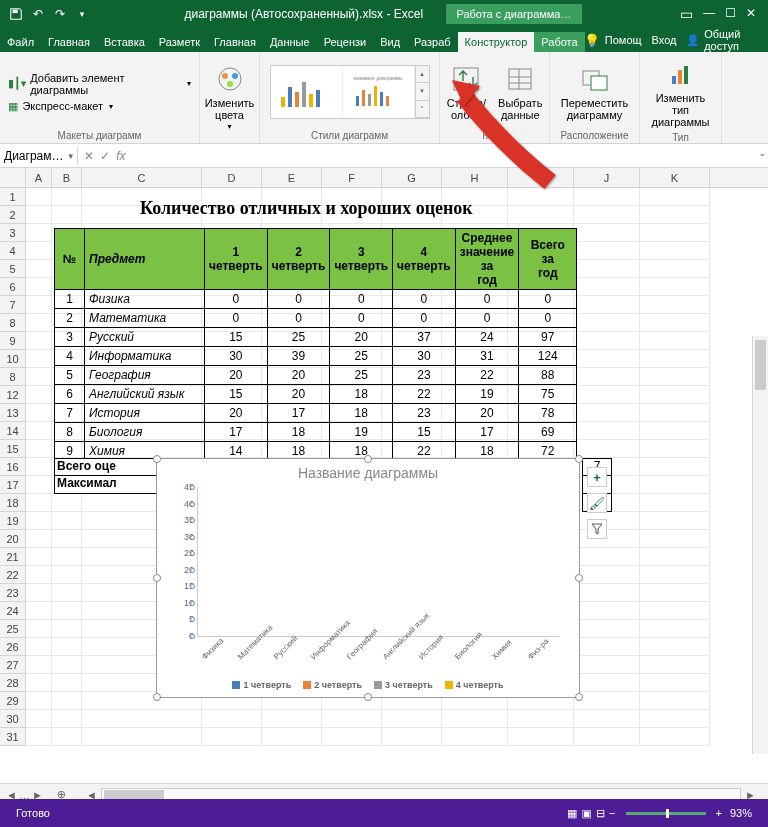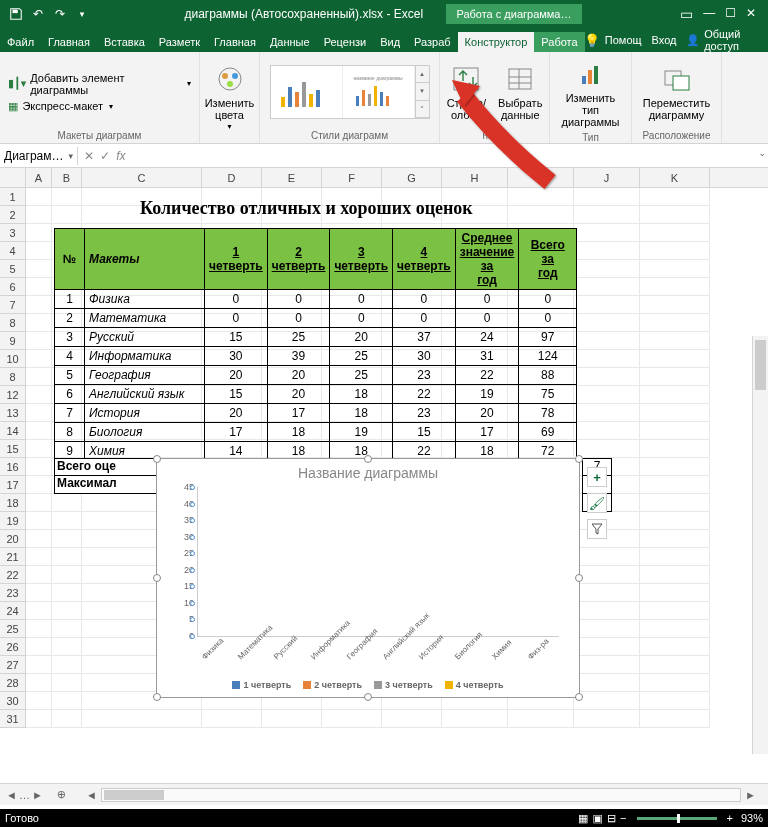--- a/index.html
+++ b/index.html
@@ -56,21 +56,21 @@
 .row { display:flex; height:18px; }
 .row .rh { width:26px; background:#f3f3f3; border-right:1px solid #d4d4d4; border-bottom:1px solid #d4d4d4; text-align:center; font-size:11px; color:#444; line-height:18px;}
 .row .cell { border-right:1px solid #e8e8e8; border-bottom:1px solid #e8e8e8; }
 
 
 .data-table { position:absolute; left: 54px; top: 60px; border-collapse: collapse; font-size: 12px; }
 .data-table th, .data-table td { border:1px solid #000; padding:2px 4px; text-align:center; }
 .data-table th { background:#7bc144; font-weight:bold; }
 .data-table .subj { text-align:left; font-style:italic; width:120px;}
 .data-table .num-col{width:30px;}
-.data-table .q-col{width:58px;text-decoration:underline;}
+.data-table .q-col{width:58px;}
 .title-text { position:absolute; left: 140px; top: 30px; font-size:18px; font-weight:bold; font-family: Georgia, serif;}
 
 
 .chart-box { position:absolute; left:156px; top:290px; width:424px; height:240px; background:#fff; border:1px solid #999; }
 .chart-handle { position:absolute; width:8px; height:8px; background:#fff; border:1px solid #888; border-radius:50%;}
 .chart-title { text-align:center; color:#888; font-size:14px; padding:6px;}
 .chart-plot { position:relative; height:150px; margin:0 20px 0 40px; border-left:1px solid #ccc; border-bottom:1px solid #ccc;}
 .chart-plot .ytick { position:absolute; left:-28px; font-size:9px; color:#666; width:24px; text-align:right;}
 .chart-plot .ytick-dot{position:absolute;left:-8px;width:5px;height:5px;border-radius:50%;border:1px solid #4a90d9;background:#fff;}
 .bars-container { position:absolute; left:0; bottom:0; right:0; height:100%; display:flex; justify-content:space-around; align-items:flex-end; }
@@ -94,21 +94,21 @@
 .sheet-bar .nav-btns{display:flex; gap:2px; padding:0 6px; color:#666;}
 .sheet-tabs{display:flex;}
 .sheet-tab{padding:3px 10px; border-right:1px solid #ccc; background:#f3f3f3; color:#444; cursor:pointer;}
 .sheet-tab.active{background:#fff; border-bottom:2px solid #0e6332; color:#0e6332; font-weight:bold;}
 .sheet-add{padding:3px 8px;color:#666;}
 .hscroll{flex:1; margin:0 8px; display:flex; align-items:center;}
 .hscroll .track{flex:1;height:14px;border:1px solid #ccc;position:relative;background:#fafafa;}
 .hscroll .thumb{position:absolute;left:2px;top:1px;height:10px;width:60px;background:#ccc;}
 
 
-.status-bar{position:absolute;bottom:0;left:0;right:0;height:18px;background:#000000;color:#fff;display:flex;align-items:center;font-size:11px;padding:0 5px;}
+.status-bar{position:absolute;bottom:0;left:0;right:0;height:28px;background:#4c1d95;color:#fff;display:flex;align-items:center;font-size:11px;padding:0 16px;}
 .status-bar .views{margin-left:auto;display:flex;gap:4px;align-items:center;}
 .zoom-slider{width:80px;height:3px;background:#5aa877;margin:0 6px;position:relative;}
 .zoom-slider .knob{position:absolute;left:40px;top:-3px;width:3px;height:9px;background:#fff;}
 
 
 .partial-right-vals{position:absolute;left:582px;top:290px;font-size:12px;}
 .partial-right-vals div{height:18px;border:1px solid #000;border-top:none;text-align:center;padding:0 4px;background:#fff;}
 .truncated-left{position:absolute;left:54px;top:290px;font-size:12px;}
 .truncated-left div{height:18px;border:1px solid #000;border-top:none;text-align:left;font-weight:bold;padding-left:2px;background:#fff;}
 
@@ -248,48 +248,48 @@
               <line x1="4" y1="12" x2="26" y2="12" stroke="#888"></line>
               <line x1="4" y1="18" x2="26" y2="18" stroke="#888"></line>
               <line x1="14" y1="4" x2="14" y2="24" stroke="#888"></line>
             </svg>
           </div>
         <span>Выбрать данные</span>
       </div>
     </div>
     <div class="group-title">нные</div>
   </div>
+  <div class="ribbon-group rg-loc">
+    <div class="group-body">
+      <div class="big-button">
+        <div class="icon">
+            <svg width="30" height="28">
+              <rect x="3" y="6" width="16" height="14" fill="none" stroke="#888"></rect>
+              <rect x="11" y="11" width="16" height="14" fill="#fff" stroke="#2a7e3f"></rect>
+            </svg>
+          </div>
+        <span>Переместить диаграмму</span>
+      </div>
+    </div>
+    <div class="group-title">Расположение</div>
+  </div>
   <div class="ribbon-group rg-type">
     <div class="group-body">
       <div class="big-button">
         <div class="icon">
             <svg width="30" height="28">
               <rect x="6" y="16" width="4" height="8" fill="#4a7ebb"></rect>
               <rect x="12" y="10" width="4" height="14" fill="#e8833a"></rect>
               <rect x="18" y="6" width="4" height="18" fill="#2a7e3f"></rect>
             </svg>
           </div>
         <span>Изменить тип диаграммы</span>
       </div>
     </div>
     <div class="group-title">Тип</div>
-  </div>
-  <div class="ribbon-group rg-loc">
-    <div class="group-body">
-      <div class="big-button">
-        <div class="icon">
-            <svg width="30" height="28">
-              <rect x="3" y="6" width="16" height="14" fill="none" stroke="#888"></rect>
-              <rect x="11" y="11" width="16" height="14" fill="#fff" stroke="#2a7e3f"></rect>
-            </svg>
-          </div>
-        <span>Переместить диаграмму</span>
-      </div>
-    </div>
-    <div class="group-title">Расположение</div>
   </div>
 </div>
 
 <div class="formula-bar">
   <div class="name-box">
       <span>Диаграм…</span>
       <span style="margin-left:auto;font-size:9px;color:#666;">▾</span>
     </div>
   <div class="formula-btns">
     <span>✕</span>
@@ -702,20 +702,34 @@
         <div class="cell" style="width: 60px;"></div>
         <div class="cell" style="width: 60px;"></div>
         <div class="cell" style="width: 60px;"></div>
         <div class="cell" style="width: 60px;"></div>
         <div class="cell" style="width: 66px;"></div>
         <div class="cell" style="width: 66px;"></div>
         <div class="cell" style="width: 66px;"></div>
         <div class="cell" style="width: 70px;"></div>
       </div>
       <div class="row">
+        <div class="rh">29</div>
+        <div class="cell" style="width: 26px;"></div>
+        <div class="cell" style="width: 30px;"></div>
+        <div class="cell" style="width: 120px;"></div>
+        <div class="cell" style="width: 60px;"></div>
+        <div class="cell" style="width: 60px;"></div>
+        <div class="cell" style="width: 60px;"></div>
+        <div class="cell" style="width: 60px;"></div>
+        <div class="cell" style="width: 66px;"></div>
+        <div class="cell" style="width: 66px;"></div>
+        <div class="cell" style="width: 66px;"></div>
+        <div class="cell" style="width: 70px;"></div>
+      </div>
+      <div class="row">
         <div class="rh">30</div>
         <div class="cell" style="width: 26px;"></div>
         <div class="cell" style="width: 30px;"></div>
         <div class="cell" style="width: 120px;"></div>
         <div class="cell" style="width: 60px;"></div>
         <div class="cell" style="width: 60px;"></div>
         <div class="cell" style="width: 60px;"></div>
         <div class="cell" style="width: 60px;"></div>
         <div class="cell" style="width: 66px;"></div>
         <div class="cell" style="width: 66px;"></div>
@@ -737,21 +751,21 @@
         <div class="cell" style="width: 70px;"></div>
       </div>
     </div>
 
   <div class="title-text">Количество отличных и хороших оценок</div>
 
   <table class="data-table" id="data-table">
       <tbody>
         <tr>
           <th class="num-col">№</th>
-          <th class="subj">Макеты</th>
+          <th class="subj">Предмет</th>
           <th class="q-col">1<br>четверть</th>
           <th class="q-col">2<br>четверть</th>
           <th class="q-col">3<br>четверть</th>
           <th class="q-col">4<br>четверть</th>
           <th class="q-col">Среднее<br>значение<br>за<br>год</th>
           <th class="q-col">Всего<br>за<br>год</th>
         </tr>
         <tr>
           <td class="num-col">1</td>
           <td class="subj">Физика</td>

